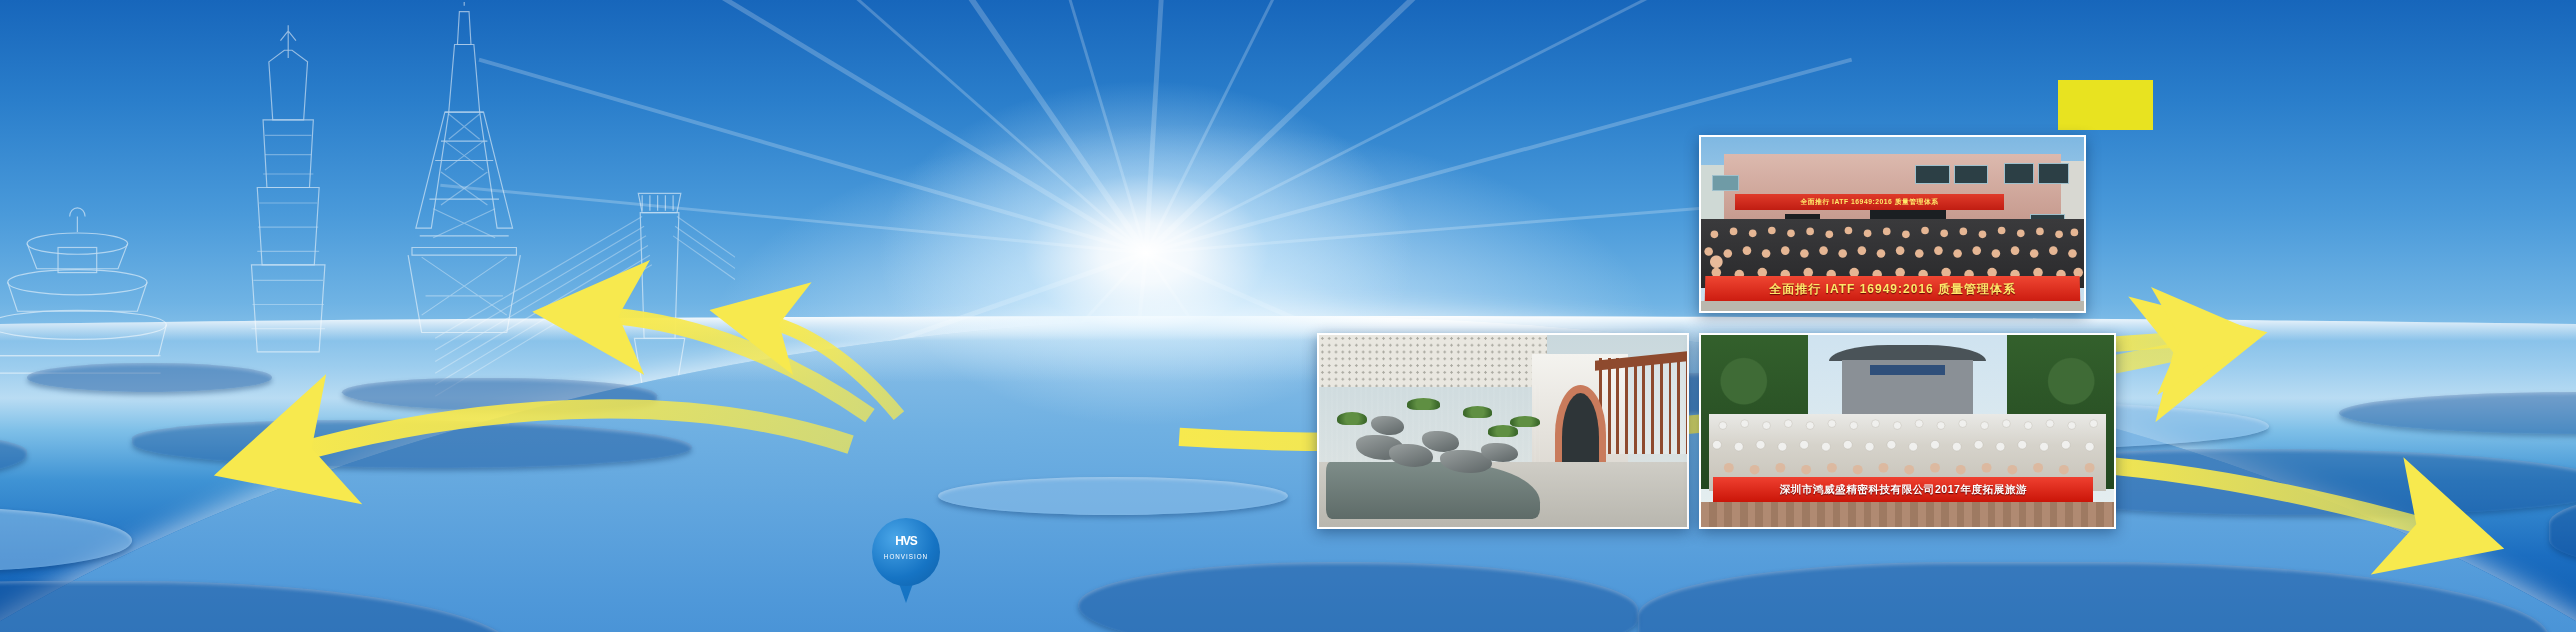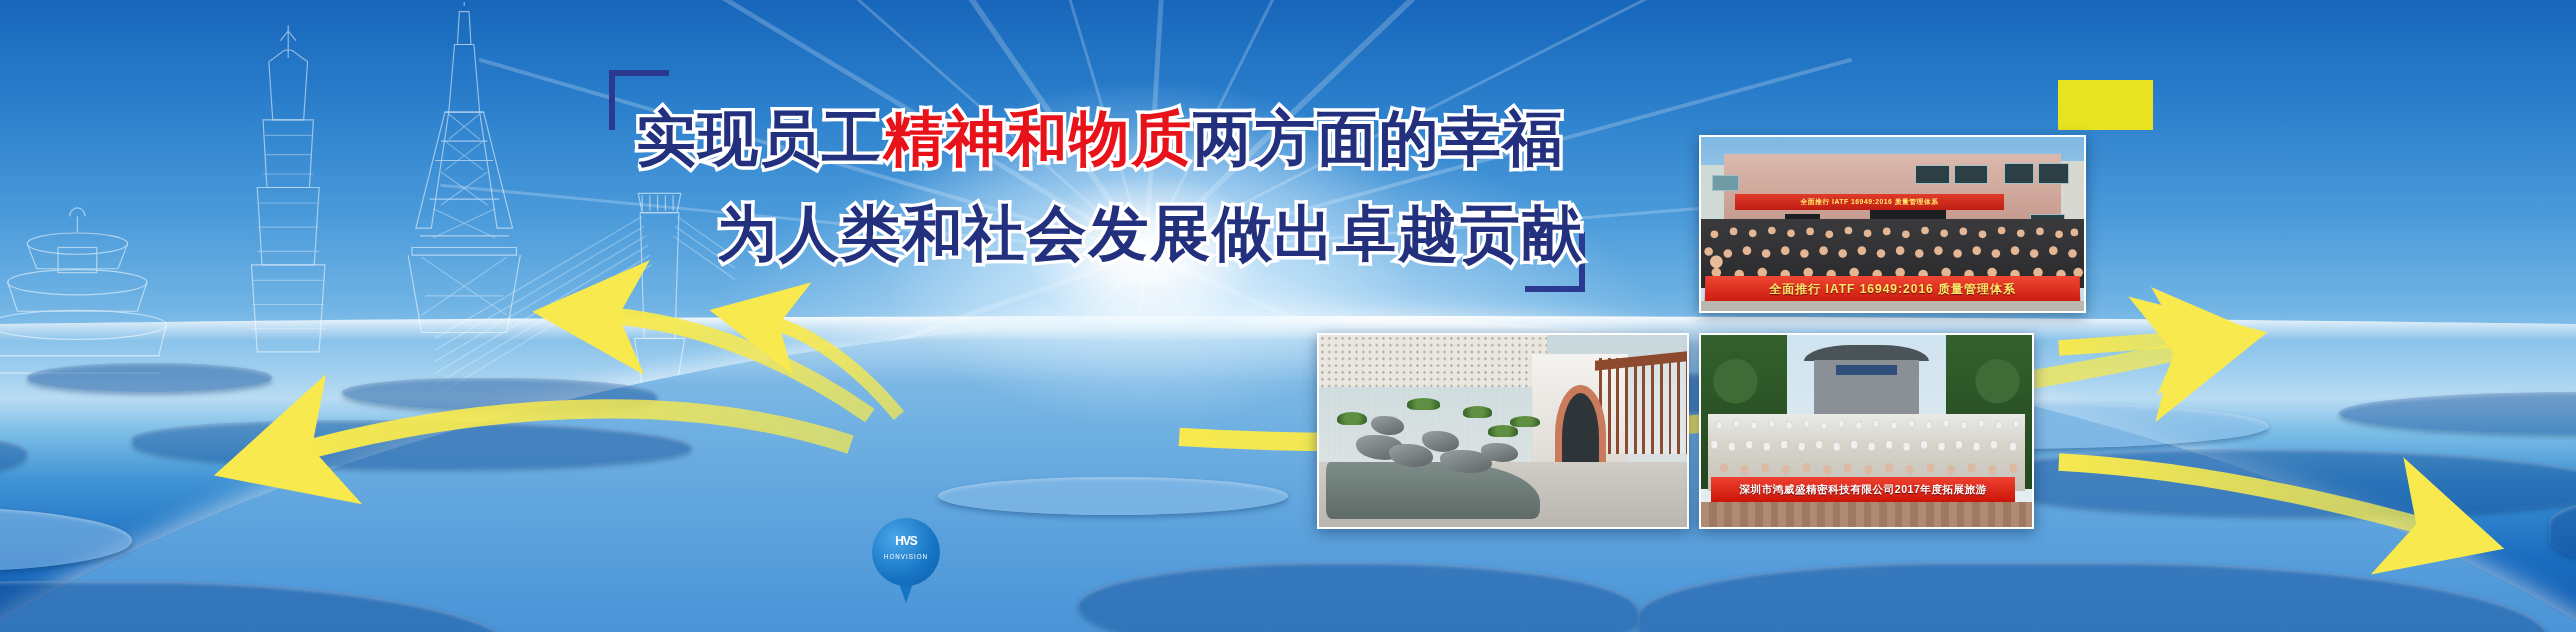--- a/index.html
+++ b/index.html
@@ -111,21 +111,21 @@
     background:repeating-linear-gradient(90deg,#8e4a2e 0 2.9px, rgba(255,255,255,.25) 2.9px 8.7px); }
   .cy-pergola-top{ position:absolute; right:0; top:11%; width:25%; height:5%; background:#8e4a2e; transform:skewY(-6deg); }
   .cy-ground{ position:absolute; left:0; right:0; bottom:0; height:34%; background:linear-gradient(180deg,#cfcdc6,#b8b6ae); }
   .cy-pond{ position:absolute; left:2%; bottom:4%; width:58%; height:30%;
     border-radius:3.9px 46% 7.7px 5.8px / 9.7px 70% 9.7px 9.7px;
     background:linear-gradient(180deg,#7e8d89,#5e6b68); }
   .cy-rock{ position:absolute; background:linear-gradient(160deg,#9aa0a0,#5d6566); border-radius:34% 56% 40% 60%; }
   .cy-plant{ position:absolute; background:radial-gradient(circle,#5f8f42 40%, #3e6b2c 80%); border-radius:50% 50% 30% 30%; }
 
   
-  #photo-outing{ left:1699px; top:333px; width:335px; height:196px; }
+  #photo-outing{ left:1699px; top:333px; width:417px; height:196px; }
   .ot-sky{ position:absolute; inset:0; background:linear-gradient(180deg,#cfe3f0,#e7efef);}
   .ot-trees-l{ position:absolute; left:0; top:0; width:26%; height:80%;
     background:radial-gradient(circle at 40% 30%, #3f6b36 0 18%, transparent 19%),
                linear-gradient(180deg,#33602c,#234720);}
   .ot-trees-r{ position:absolute; right:0; top:0; width:26%; height:80%;
     background:radial-gradient(circle at 60% 30%, #3f6b36 0 18%, transparent 19%),
                linear-gradient(180deg,#33602c,#234720);}
   .ot-gate{ position:absolute; left:31%; top:5%; width:38%; height:40%; }
   .ot-gate-roof{ position:absolute; left:0; right:0; top:0; height:22%; background:#4a5358; border-radius:40% 40% 0 0/ 100% 100% 0 0;}
   .ot-gate-body{ position:absolute; left:8%; right:8%; top:20%; bottom:0; background:#8a9096; }
@@ -280,32 +280,20 @@
       <path d="M900 430 C 800 360, 700 330, 620 326" stroke-width="17"></path>
       <path d="M930 430 C 880 370, 830 340, 790 332" stroke-width="14"></path>
     </g>
     <g fill="none" stroke="url(#ag)" stroke-width="20" marker-end="url(#ah)">
       <path d="M1220 452 C 1500 470, 1900 440, 2270 360" stroke-width="19"></path>
       <path d="M2130 478 C 2280 486, 2420 520, 2520 548" stroke-width="18"></path>
       <path d="M2130 360 C 2190 356, 2240 352, 2275 350" stroke-width="16"></path>
     </g>
   </svg>
 
-  <div class="headline">
-    <div class="bracket-tl"></div>
-    <div class="bracket-br"></div>
-
-    <div class="line line1">
-      <span class="seg blue">实现员工</span><span class="seg red">精神和物质</span><span class="seg blue">两方面的幸福</span>
-    </div>
-
-    <div class="line line2">
-      <span class="seg blue">为人类和社会发展做出卓越贡献</span>
-    </div>
-  </div>
 
   <div id="yellow-tag"></div>
 
   <div class="photo" id="photo-iatf">
     <div class="fac-sky"></div>
     <div class="fac-wall-l"></div>
     <div class="fac-wall-r"></div>
     <div class="fac-bldg"></div>
     <div class="win" style="left:56%;top:16%;width:9%;height:11%;"></div>
     <div class="win" style="left:66%;top:16%;width:9%;height:11%;"></div>

